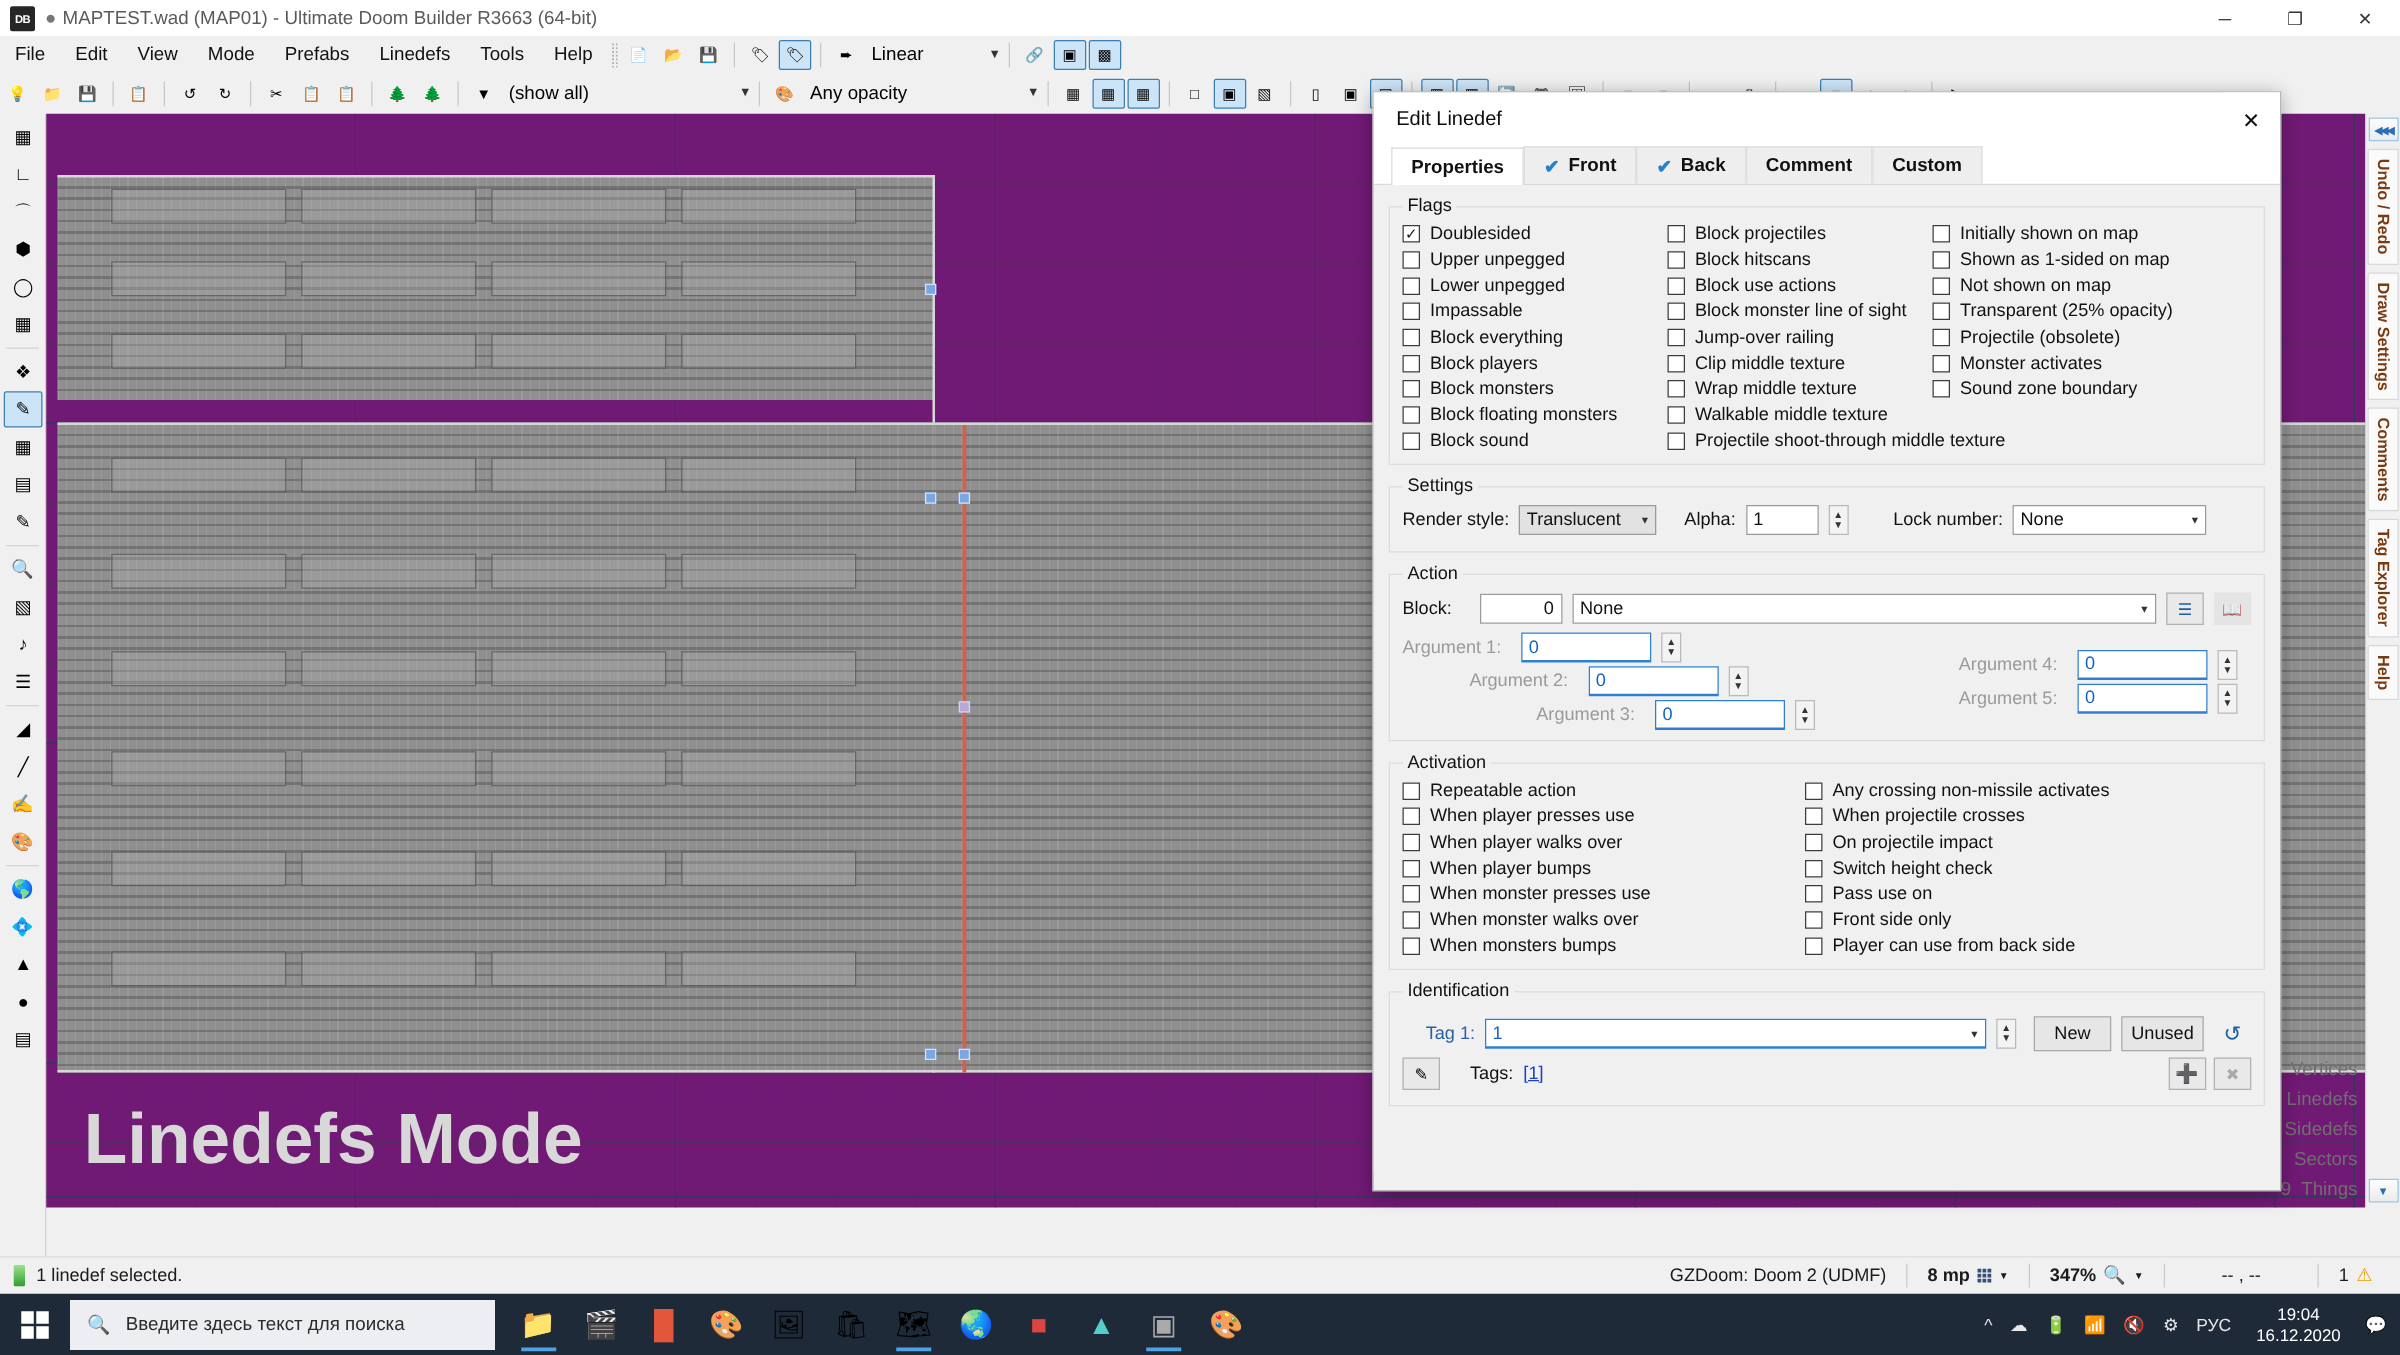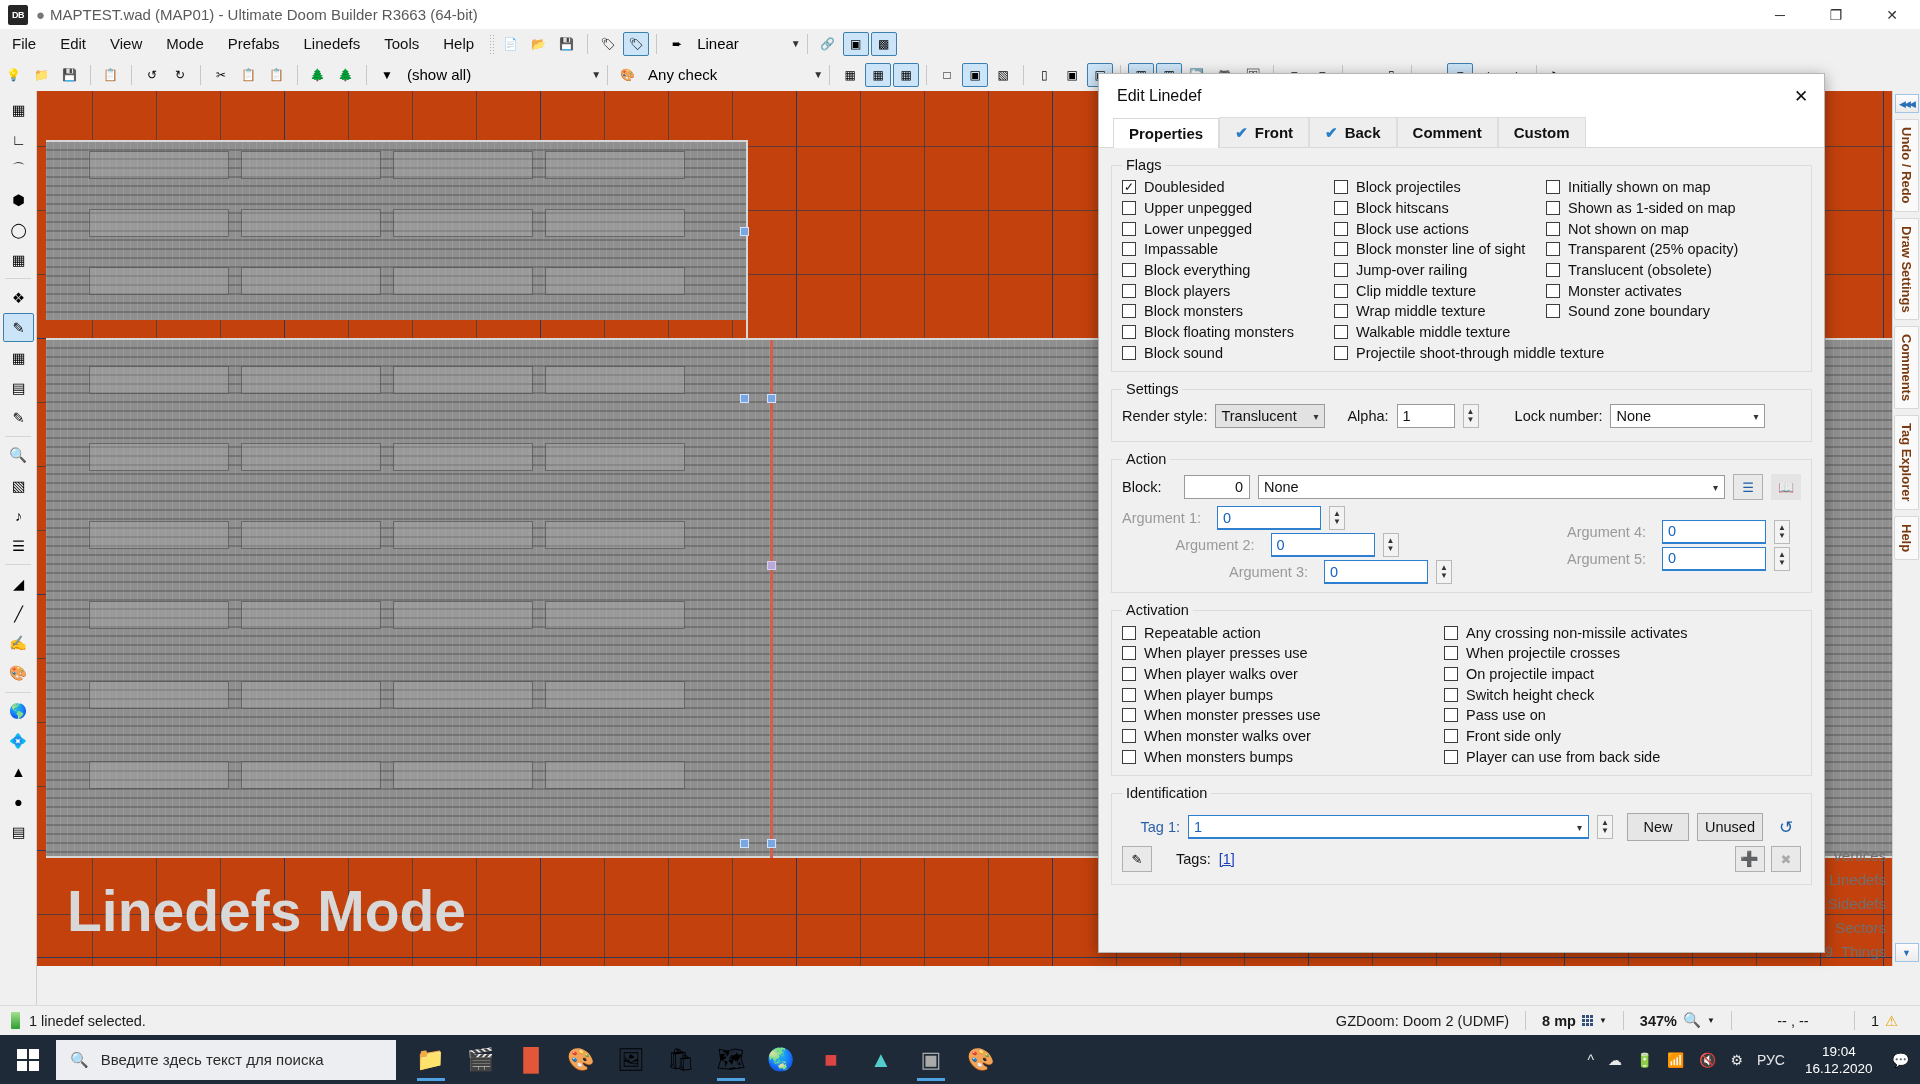--- a/index.html
+++ b/index.html
@@ -44,21 +44,21 @@
   
   .leftrail { position:absolute; left:0; top:91px; width:37px; height:914px;
      background:#f0f0f0; border-right:1px solid #d0d0d0; padding-top:3px;}
   .rail-btn{width:31px;height:29px;margin:1px 3px;display:flex;align-items:center;
      justify-content:center;border-radius:2px;}
   .rail-btn.sel{border:1px solid #3c7fb1;background:#cce4f7;}
   .rail-sep{height:1px;background:#d4d4d4;margin:4px 5px;}
 
   
   .canvas{position:absolute;left:37px;top:91px;width:1855px;height:875px;
-     background:#c2410c;overflow:hidden;}
+     background:#701a75;overflow:hidden;}
   .grid{position:absolute;inset:0;
     background-image:
       repeating-linear-gradient(to right, rgba(60,60,70,.75) 0 1px, transparent 1px 64px),
       repeating-linear-gradient(to bottom, rgba(60,60,70,.75) 0 1px, transparent 1px 64px);
     background-position:-9px -9px;}
   .grid2{position:absolute;inset:0;
     background-image:
       repeating-linear-gradient(to right, rgba(40,55,95,.85) 0 1px, transparent 1px 256px),
       repeating-linear-gradient(to bottom, rgba(40,55,95,.85) 0 1px, transparent 1px 256px);
     background-position:-9px -9px;}
@@ -247,21 +247,21 @@
     <div class="mb-sep"></div>
     <div class="ticon">🌲</div>
     <div class="ticon">🌲</div>
     <div class="mb-sep"></div>
     <div class="ticon">▼</div>
     <div class="lin-label">(show all)</div>
     <div style="width:120px"></div>
     <div class="chev" style="position:static">▼</div>
     <div class="mb-sep"></div>
     <div class="ticon">🎨</div>
-    <div class="lin-label">Any check</div>
+    <div class="lin-label">Any opacity</div>
     <div style="width:96px"></div>
     <div class="chev" style="position:static">▼</div>
     <div class="mb-sep"></div>
     <div class="ticon">▦</div>
     <div class="ticon sel">▦</div>
     <div class="ticon sel">▦</div>
     <div class="mb-sep"></div>
     <div class="ticon">□</div>
     <div class="ticon sel">▣</div>
     <div class="ticon">▧</div>
@@ -641,21 +641,21 @@
             <label class="cb-row">
                 <span class="cb"></span>
                 <span>Not shown on map</span>
               </label>
             <label class="cb-row">
                 <span class="cb"></span>
                 <span>Transparent (25% opacity)</span>
               </label>
             <label class="cb-row">
                 <span class="cb"></span>
-                <span>Translucent (obsolete)</span>
+                <span>Projectile (obsolete)</span>
               </label>
             <label class="cb-row">
                 <span class="cb"></span>
                 <span>Monster activates</span>
               </label>
             <label class="cb-row">
                 <span class="cb"></span>
                 <span>Sound zone boundary</span>
               </label>
           </div>

